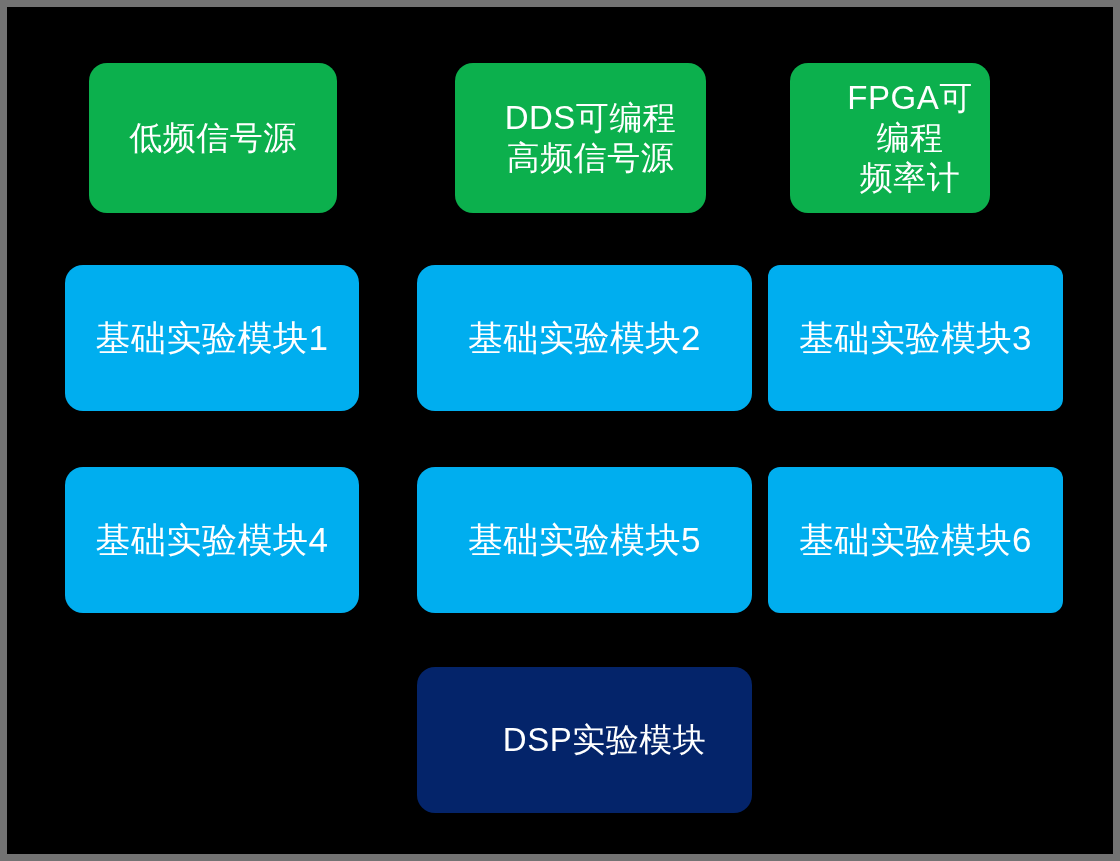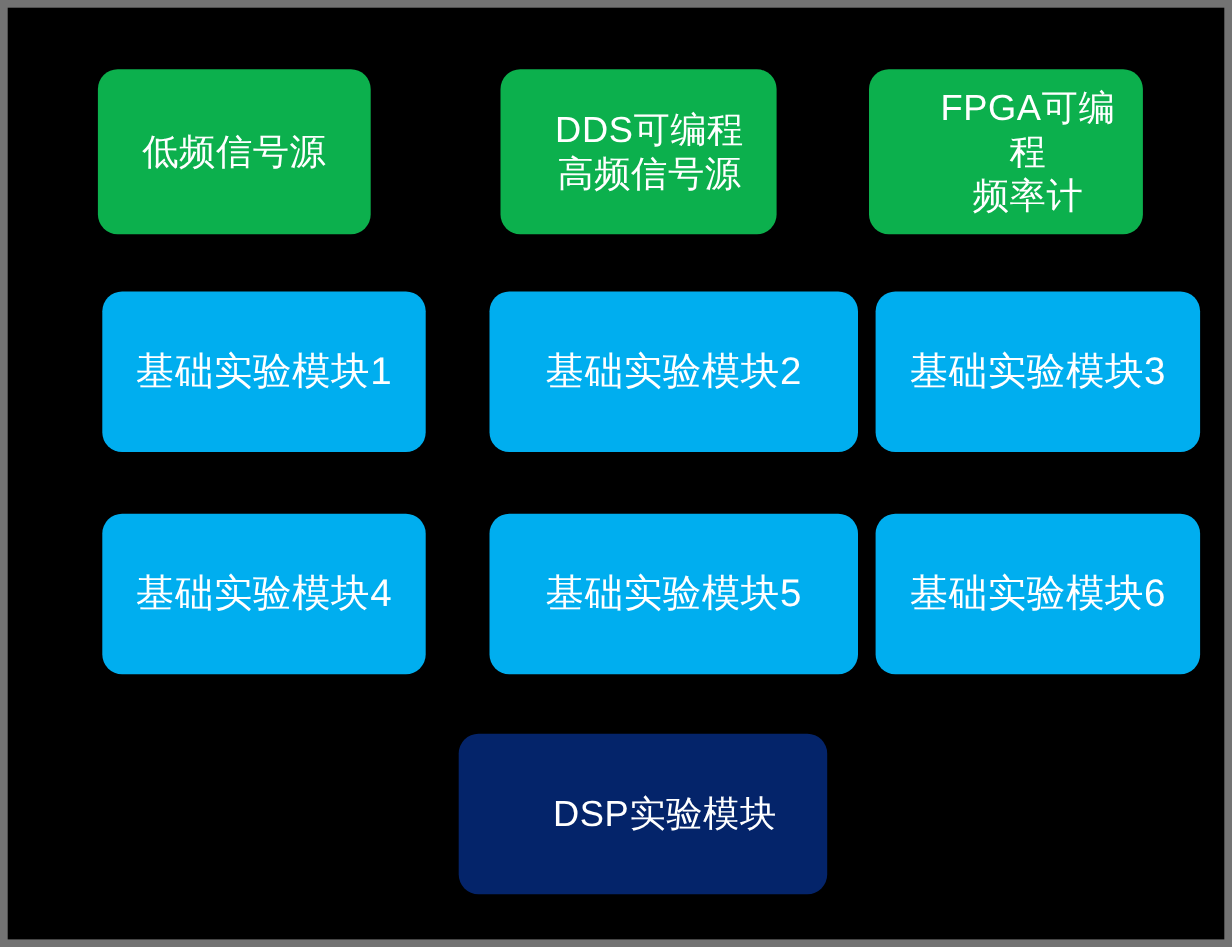--- a/index.html
+++ b/index.html
@@ -43,42 +43,42 @@
     padding: 0 10px;
   }
 
   
   .node.src   { font-size: 33px; }
   .node.mod   { font-size: 35px; }
   .node.dsp   { font-size: 33px; padding-left: 40px; }
 
   
   .theme-green { background: #0CB04D; }
-  .theme-blue  { background: #00AEEF; margin-left: 28px; }
+  .theme-blue  { background: #00AEEF; }
   .theme-navy  { background: #04246A; }
 
   
   
   .r1 { top: 56px;  height: 150px; }
   
   .r2 { top: 258px; height: 146px; }
   
   .r3 { top: 460px; height: 146px; }
   
   .r4 { top: 660px; height: 146px; }
 
   
   .g-c1 { left: 82px;  width: 248px; }
   .g-c2 { left: 448px; width: 251px; padding-left: 20px; }
-  .g-c3 { left: 783px; width: 249px; padding-left: 40px; }
+  .g-c3 { left: 783px; width: 200px; padding-left: 40px; }
 
   
   .b-c1 { left: 58px;  width: 294px; }
   .b-c2 { left: 410px; width: 335px; }
-  .b-c3 { left: 761px; width: 295px; }
+  .b-c3 { left: 761px; width: 295px; border-radius: 12px; }
 </style>
 </head>
 <body>
 
 <div class="canvas">
 
   <div class="node src theme-green r1 g-c1">
     <span class="node-label">低频信号源</span>
   </div>
 

